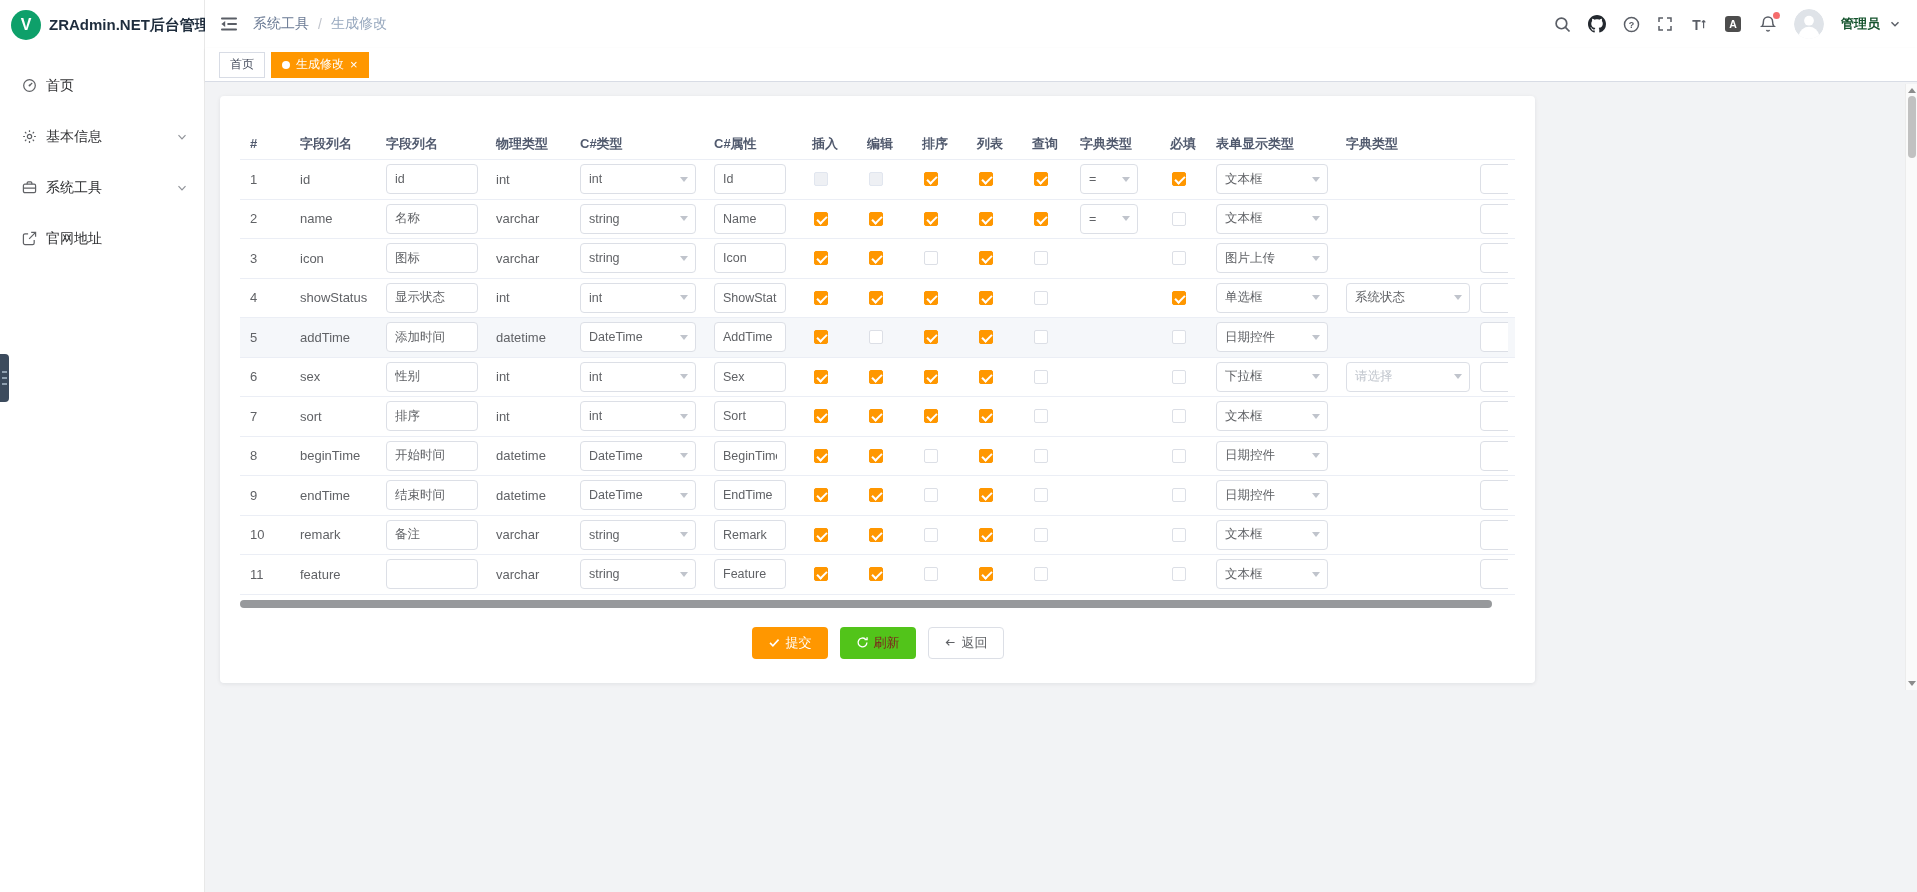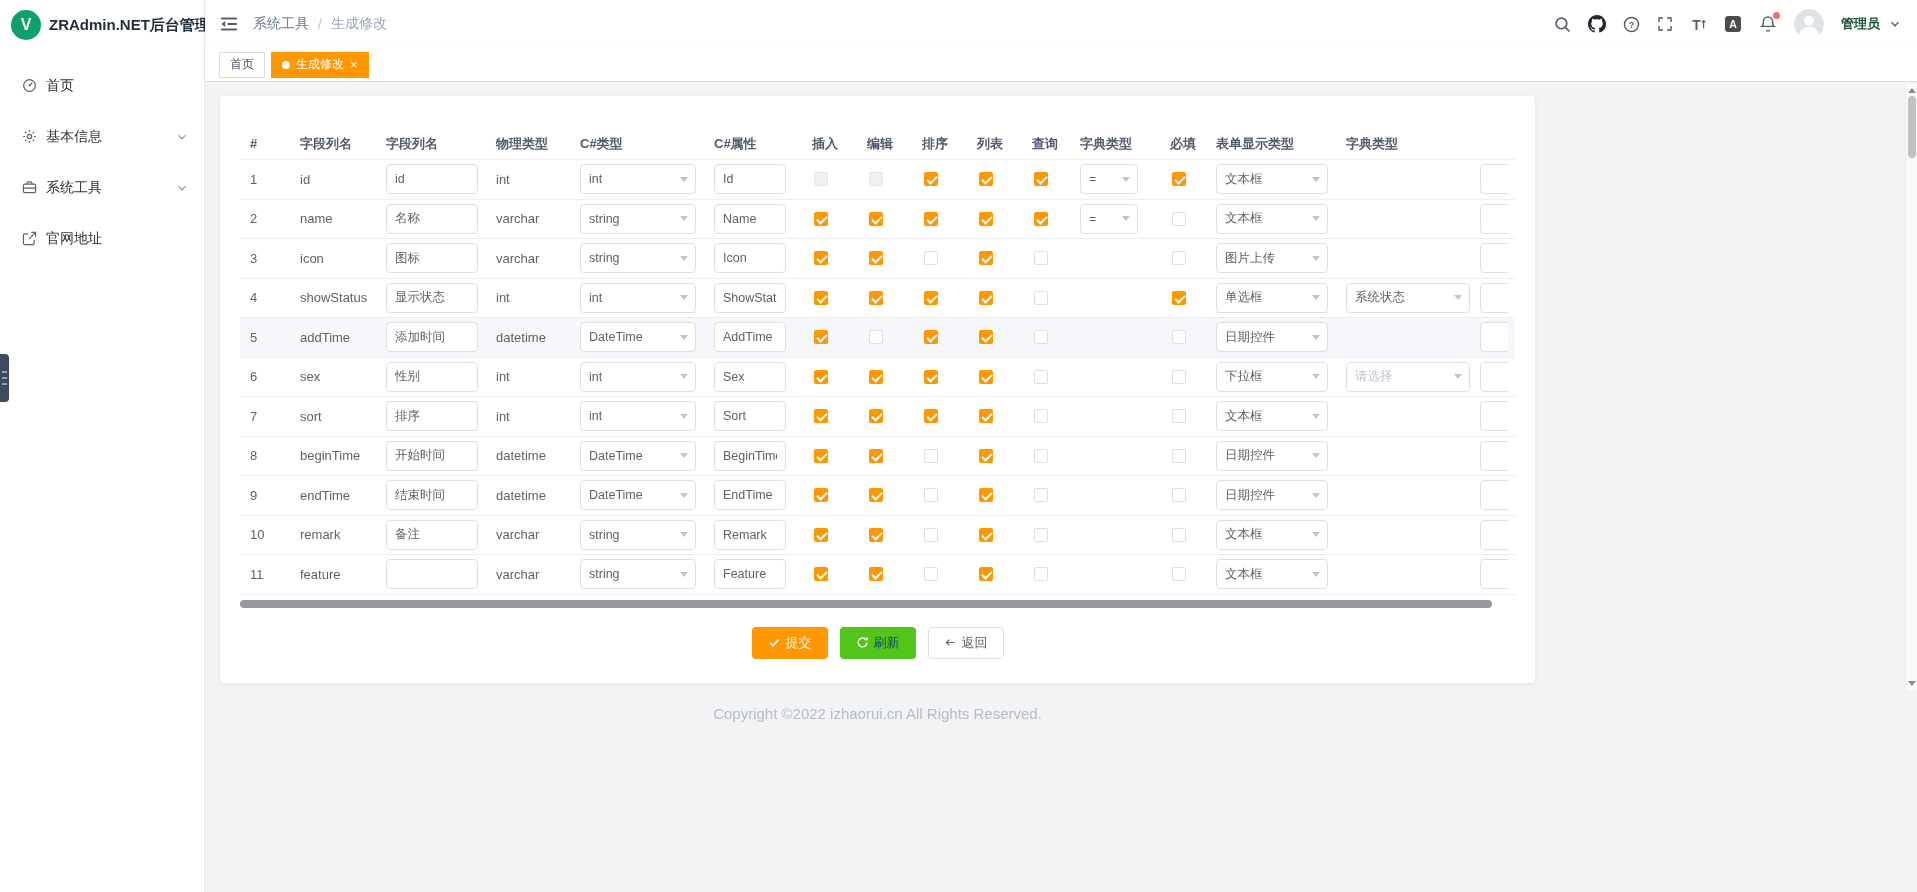--- a/index.html
+++ b/index.html
@@ -91,21 +91,21 @@
   .cb.checked{background:var(--primary);border-color:var(--primary)}
   .cb.checked::after{content:"";position:absolute;left:4px;top:1px;width:4px;height:8px;border:solid #fff;border-width:0 2px 2px 0;transform:rotate(45deg)}
   .cb.disabled{background:#eef0f4;border-color:#e1e6ef;cursor:not-allowed}
 
   .hscroll{height:10px;margin-top:4px;position:relative}
   .hscroll-thumb{position:absolute;left:0;top:1px;height:8px;width:98.2%;background:#97999c;border-radius:4px;cursor:pointer}
 
   .actions{display:flex;justify-content:center;gap:12px;margin-top:18px;padding-bottom:4px}
   .btn{display:inline-flex;align-items:center;gap:5px;height:32px;padding:0 15px;border-radius:4px;font-size:13px;cursor:pointer;border:1px solid transparent;font-family:inherit}
   .btn-primary{background:var(--primary);color:#fff}
-  .btn-success{background:var(--success);color:#0c4a6e}
+  .btn-success{background:var(--success);color:#7f1d1d}
   .btn-default{background:#fff;color:#606266;border-color:#dcdfe6}
   .btn .bicon{display:inline-flex}
 
   .footer{width:1315px;text-align:center;color:#b8bcc2;font-size:15px;margin-top:22px}
 
   
   .vscroll{position:absolute;right:0;top:84px;width:12px;height:606px;background:#fafafa;border-left:1px solid #ececec;display:flex;flex-direction:column;align-items:center;z-index:40}
   .vs-arrow{width:0;height:0;border-left:4px solid transparent;border-right:4px solid transparent}
   .vs-up{border-bottom:5px solid #8c8c8c;margin-top:4px}
   .vs-down{border-top:5px solid #8c8c8c;margin-top:auto;margin-bottom:4px}
@@ -957,21 +957,20 @@
             <span class="bicon">
                 <svg viewBox="0 0 16 16" width="13" height="13" fill="none" stroke="#606266" stroke-width="1.5">
                   <path d="M13 8H3M6.5 4.5L3 8l3.5 3.5"></path>
                 </svg>
               </span>
             <span>返回</span>
           </button>
         </div>
       </div>
 
-      <footer class="footer">Copyright ©2022 izhaorui.cn All Rights Reserved.</footer>
     </div>
 
     <div class="vscroll">
       <span class="vs-arrow vs-up"></span>
       <span class="vs-thumb"></span>
       <span class="vs-arrow vs-down"></span>
     </div>
   </div>
 </div>
 

